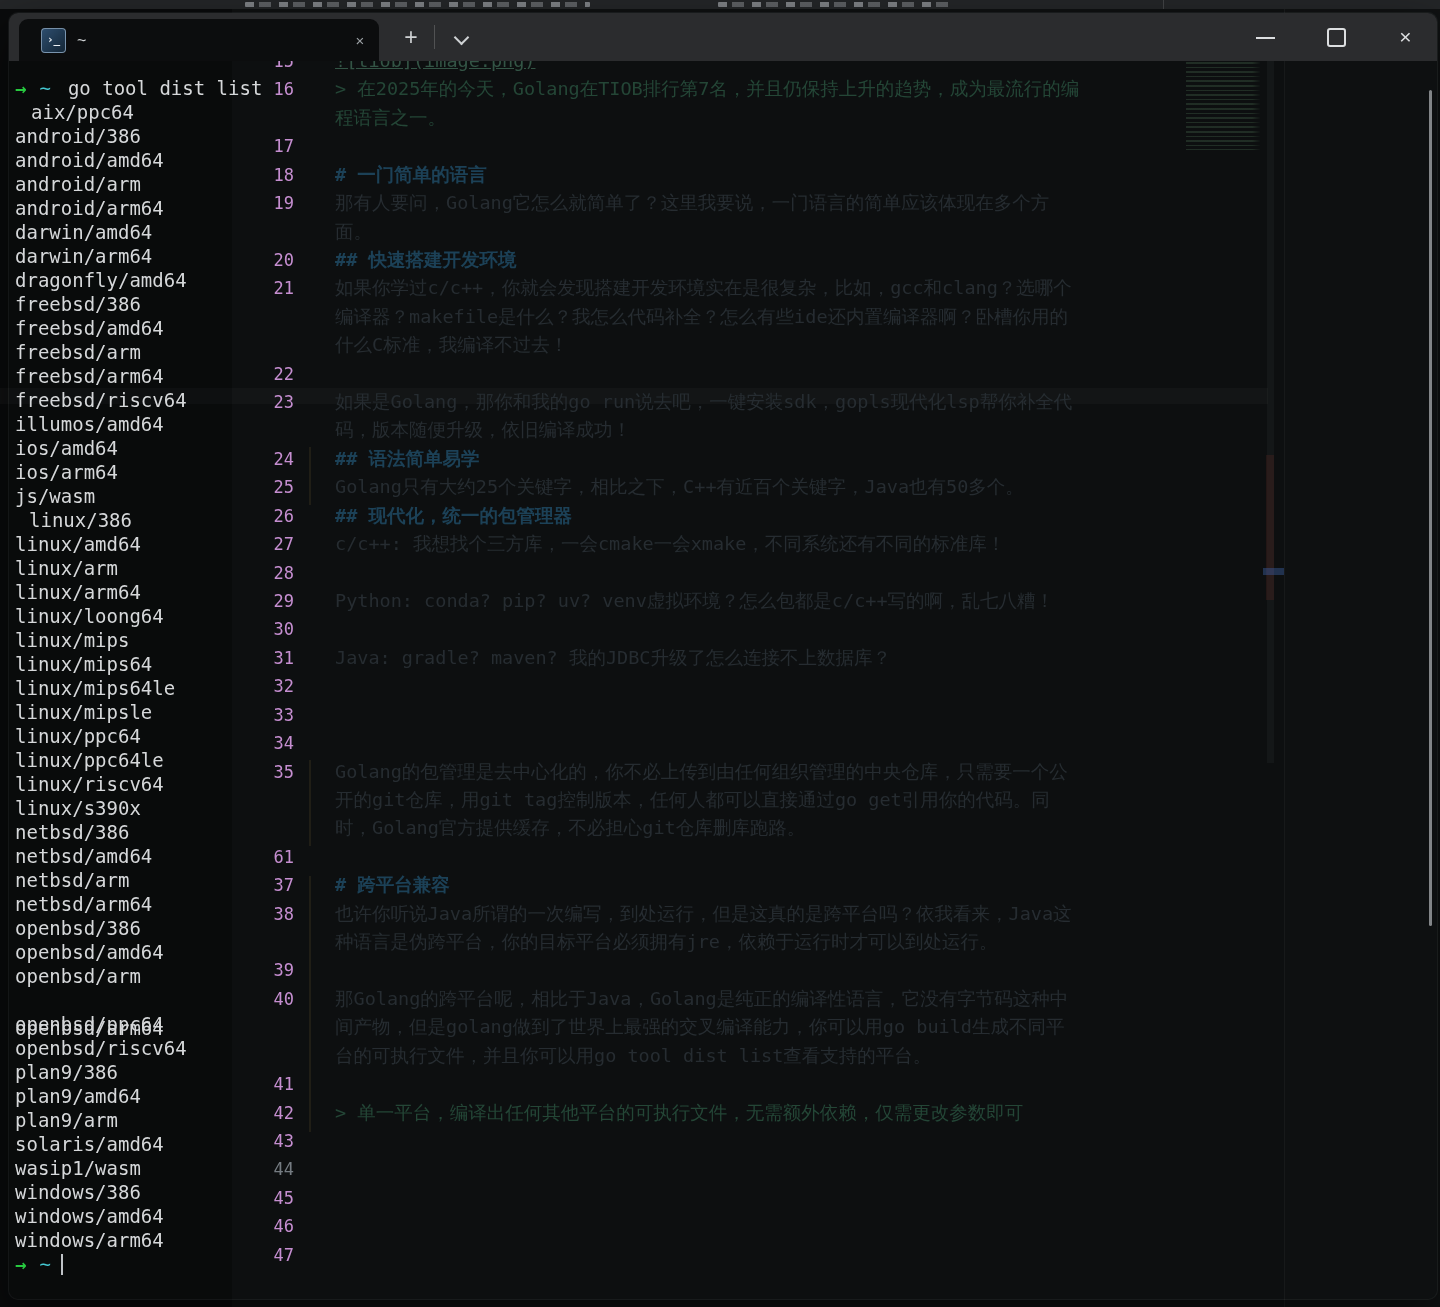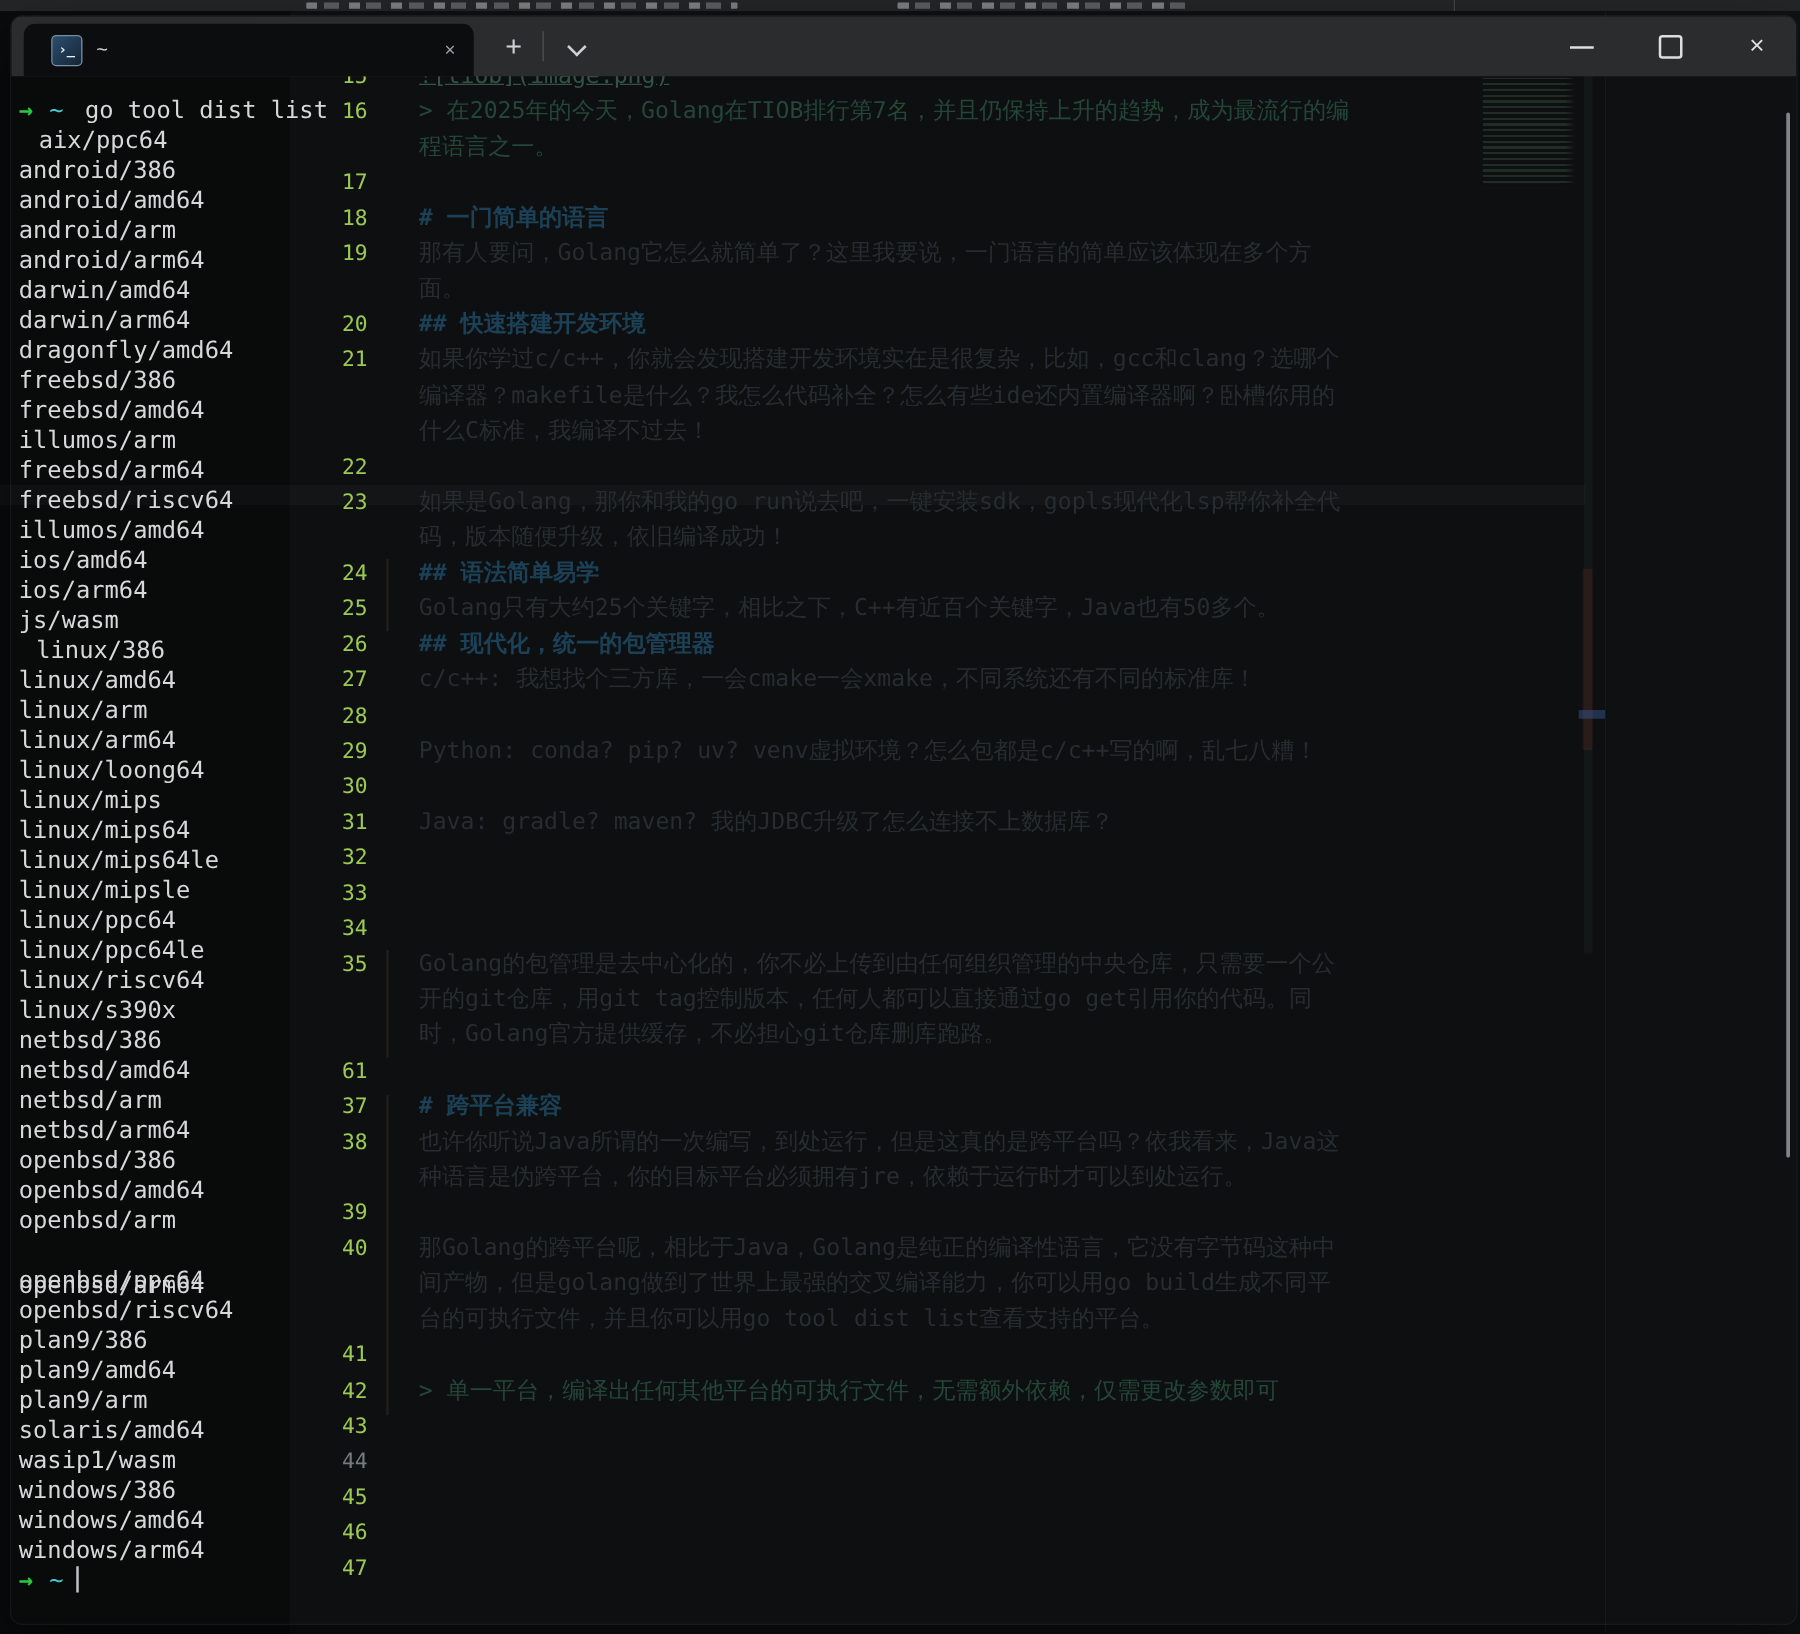--- a/index.html
+++ b/index.html
@@ -14,21 +14,21 @@
   .sliver-divider{position:absolute;top:0;height:9px;width:1px;background:rgba(255,255,255,.14);}
   .ed-sidebar{position:absolute;left:0;top:9px;width:232px;bottom:0;background:#0a0b0c;}
   .ed-main{position:absolute;left:232px;top:9px;right:155px;bottom:0;background:#0f1112;}
   .ed-divider{position:absolute;top:9px;bottom:0;left:1284px;width:1px;background:rgba(255,255,255,.05);}
   .ed-preview{position:absolute;left:1285px;top:9px;right:0;bottom:0;background:#101213;overflow:hidden;}
 
   
   .ed-rows{position:absolute;left:0;top:47px;width:1440px;}
   .ed-row{position:absolute;left:0;width:1440px;height:28.42px;line-height:28.42px;white-space:nowrap;}
   .ed-num{position:absolute;left:236px;width:58px;text-align:right;
-          font-family:"DejaVu Sans Mono",monospace;font-size:17px;color:#bef264;}
+          font-family:"DejaVu Sans Mono",monospace;font-size:17px;color:#f0abfc;}
   .ed-num.active{color:#8d949c;}
   .ed-text{position:absolute;left:335px;width:830px;overflow:hidden;
            font-family:"DejaVu Sans Mono",monospace;font-size:18.5px;}
   .ed-text.p{color:#2e343a;}
   .ed-text.h{color:#214d68;font-weight:bold;}
   .ed-text.q{color:#2b5340;}
   .ed-text.link{color:#3d6452;text-decoration:underline;}
   .cur-line-band{position:absolute;left:0;top:388px;width:1268px;height:16px;background:rgba(255,255,255,.03);}
   .gutter-mark{position:absolute;left:309px;width:2px;background:rgba(150,120,60,.18);}
 
@@ -286,21 +286,21 @@
       <div class="t-row" style="top: 39px; margin-left: 16px;">aix/ppc64</div>
       <div class="t-row" style="top: 63px;">android/386</div>
       <div class="t-row" style="top: 87px;">android/amd64</div>
       <div class="t-row" style="top: 111px;">android/arm</div>
       <div class="t-row" style="top: 135px;">android/arm64</div>
       <div class="t-row" style="top: 159px;">darwin/amd64</div>
       <div class="t-row" style="top: 183px;">darwin/arm64</div>
       <div class="t-row" style="top: 207px;">dragonfly/amd64</div>
       <div class="t-row" style="top: 231px;">freebsd/386</div>
       <div class="t-row" style="top: 255px;">freebsd/amd64</div>
-      <div class="t-row" style="top: 279px;">illumos/arm</div>
+      <div class="t-row" style="top: 279px;">freebsd/arm</div>
       <div class="t-row" style="top: 303px;">freebsd/arm64</div>
       <div class="t-row" style="top: 327px;">freebsd/riscv64</div>
       <div class="t-row" style="top: 351px;">illumos/amd64</div>
       <div class="t-row" style="top: 375px;">ios/amd64</div>
       <div class="t-row" style="top: 399px;">ios/arm64</div>
       <div class="t-row" style="top: 423px;">js/wasm</div>
       <div class="t-row" style="top: 447px; margin-left: 14px;">linux/386</div>
       <div class="t-row" style="top: 471px;">linux/amd64</div>
       <div class="t-row" style="top: 495px;">linux/arm</div>
       <div class="t-row" style="top: 519px;">linux/arm64</div>

